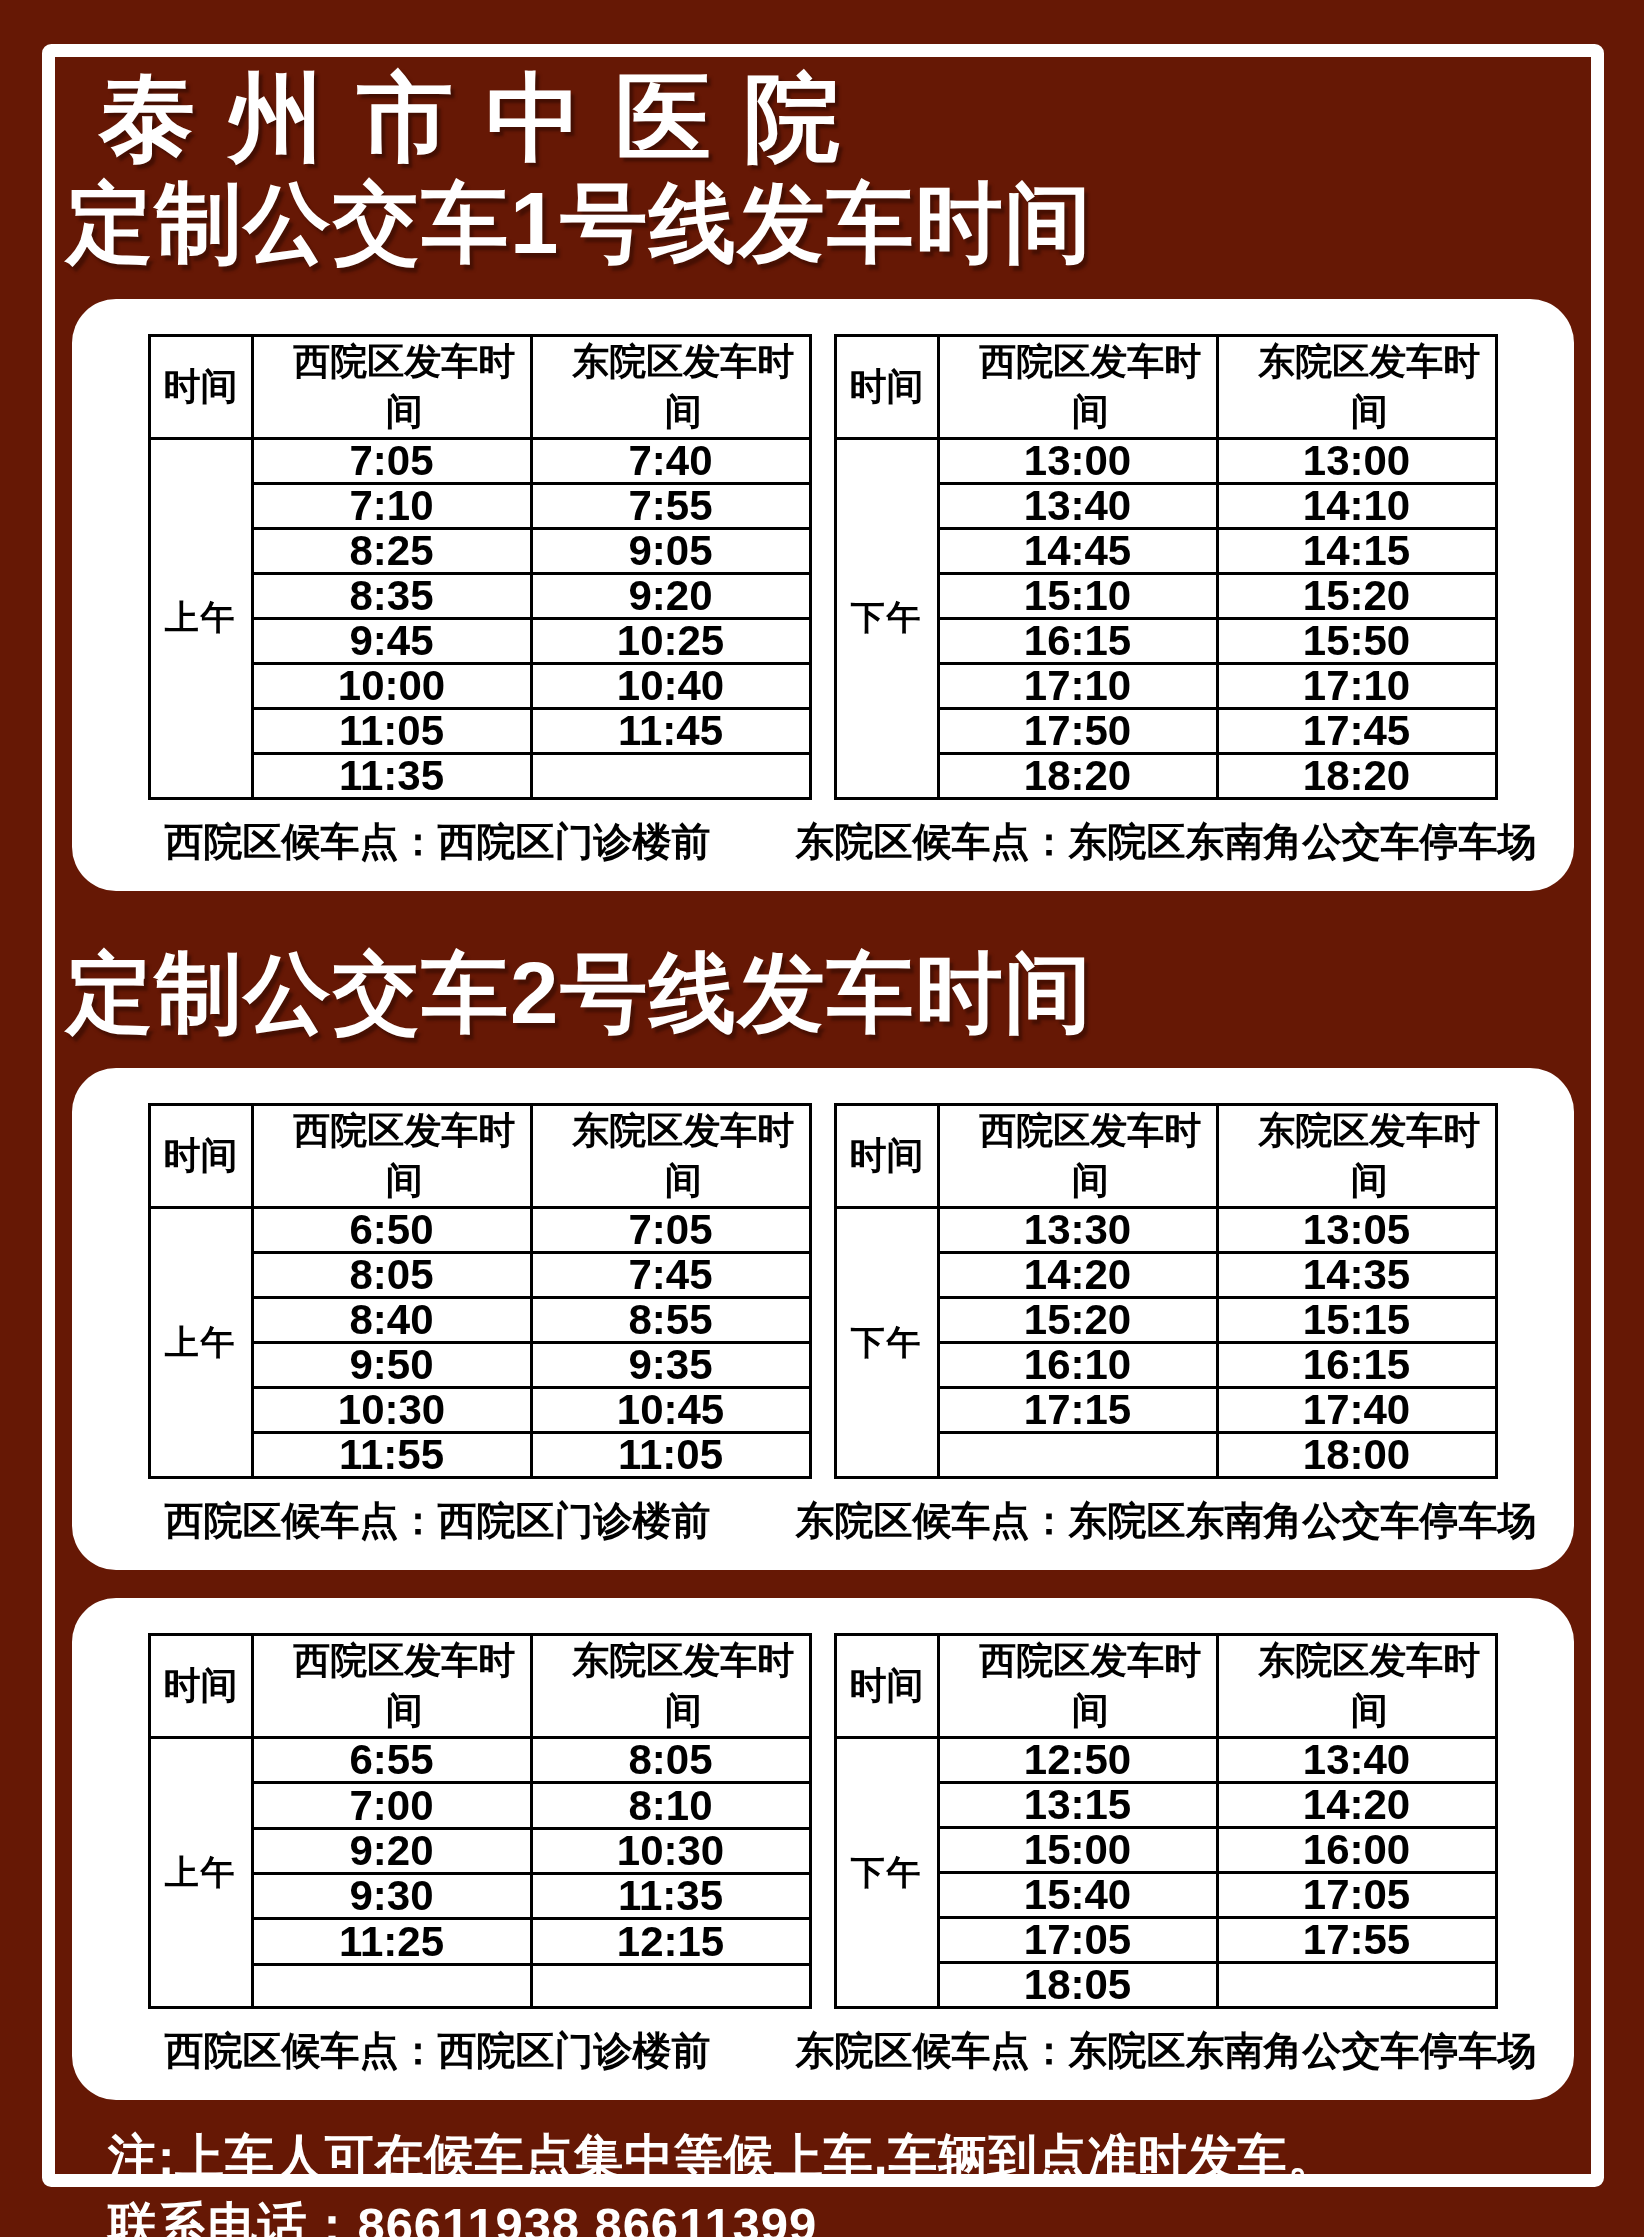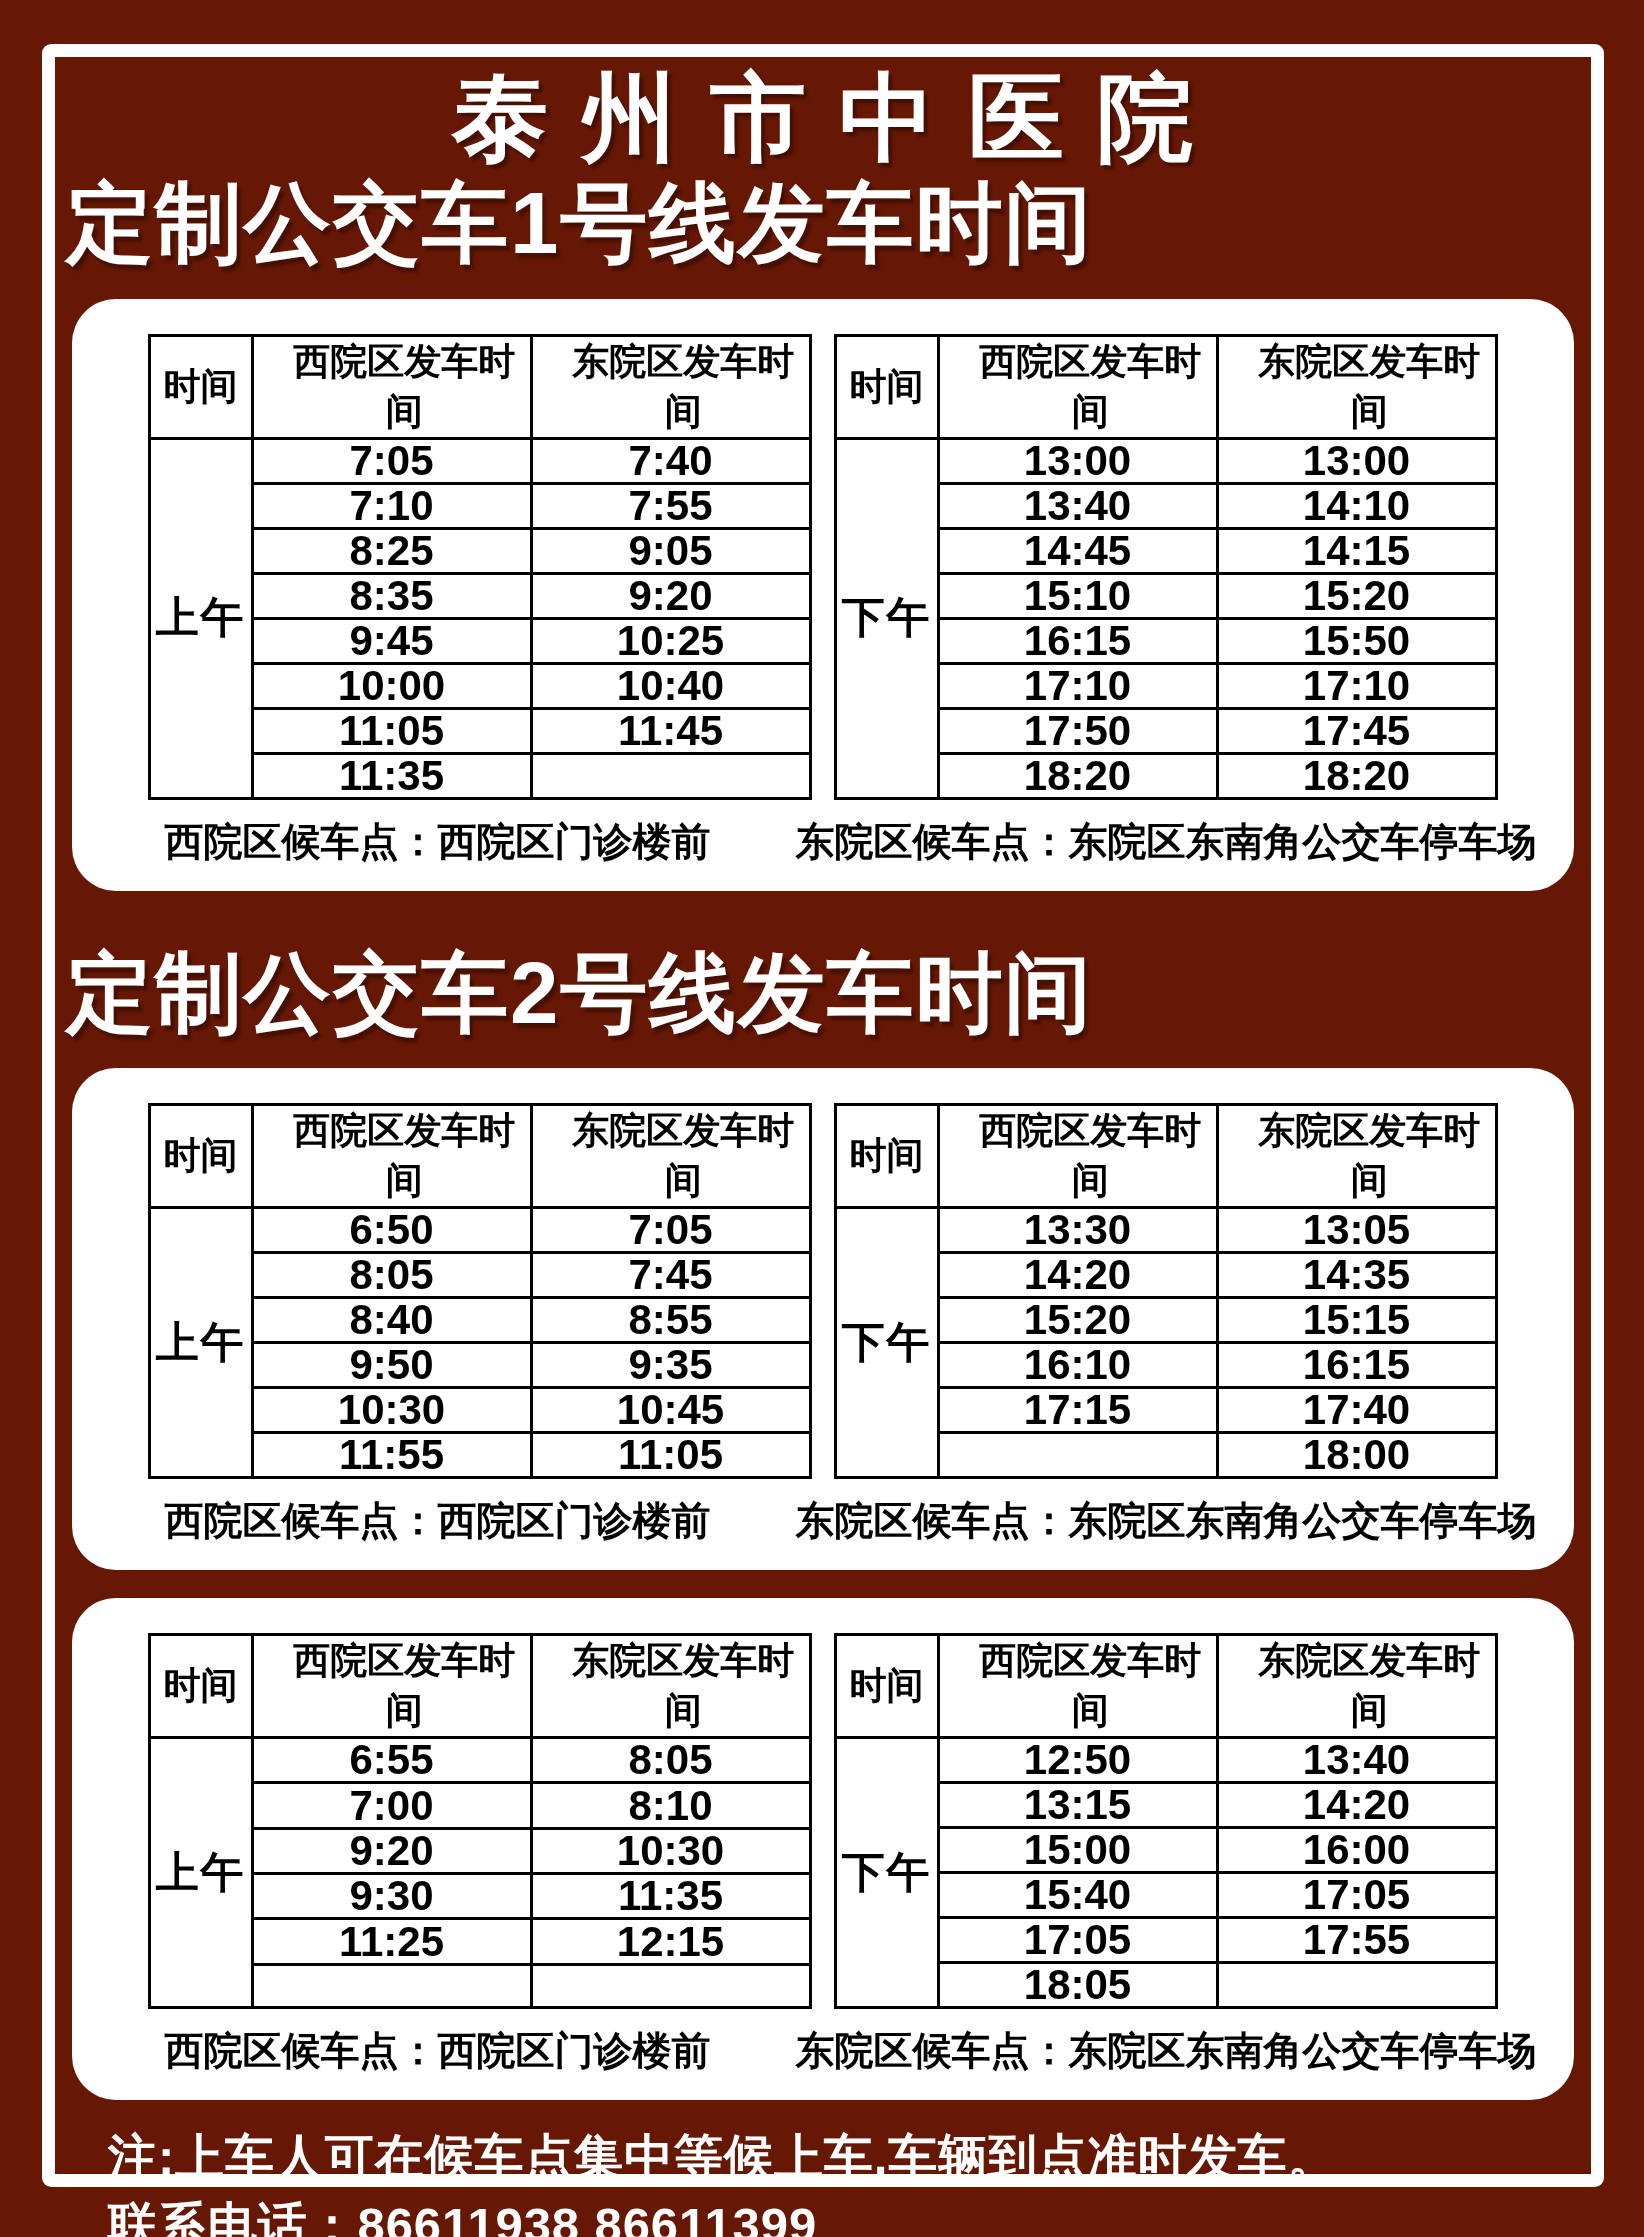--- a/index.html
+++ b/index.html
@@ -14,21 +14,21 @@
   .frame {
     position:absolute; left:42px; top:44px;
     width:1562px; height:2143px;
     border:13px solid var(--frame, #ffffff);
     border-radius:9.2px;
     pointer-events:none;
   }
   .content { position:relative; padding:66px 66px 0; }
   .main-title {
     color:var(--title-text,#fff);
-    font-size:96px; font-weight:bold; text-align:center;
+    font-size:96px; font-weight:bold; text-align:left;
     letter-spacing:33px; text-indent:33px; line-height:1.08;
     text-shadow:3.7px 3.7px 2.8px rgba(40,8,0,.55);
   }
   .line-title {
     color:var(--title-text,#fff);
     font-size:87px; font-weight:bold; 
     line-height:1.1; letter-spacing:1.8px;
     text-shadow:3.7px 4.6px 2.8px rgba(40,8,0,.5);
   }
   .line-title.first { margin-top:5.5px; }
@@ -43,21 +43,21 @@
   table.schedule { border-collapse:collapse; table-layout:fixed; }
   .schedule th, .schedule td {
     border:3.7px solid var(--line,#000);
     text-align:center; vertical-align:middle;
     font-weight:bold; color:var(--table-text,#000);
   }
   .schedule th { font-size:37px; height:48px; padding:0 5.5px; }
   .schedule th.col-period { width:103px; }
   .schedule th.col-time { width:279px;padding-left:31px; }
   .schedule td.time-cell { font-size:42px; height:43px; line-height:1; }
-  .schedule td.period-cell { font-size:43px; letter-spacing:1.8px; }
+  .schedule td.period-cell { font-size:34px; letter-spacing:1.8px; }
   .card-footer {
     display:flex; margin-top:14.8px; padding:0 37px 0 74px;
     font-weight:bold; font-size:39px; color:var(--table-text,#000);
     white-space:nowrap;
     margin-left:19px;
   }
   .card-footer .west-note { width:648px; }
   .notes {
     color:var(--title-text,#fff);
     font-weight:bold; font-size:49px;

